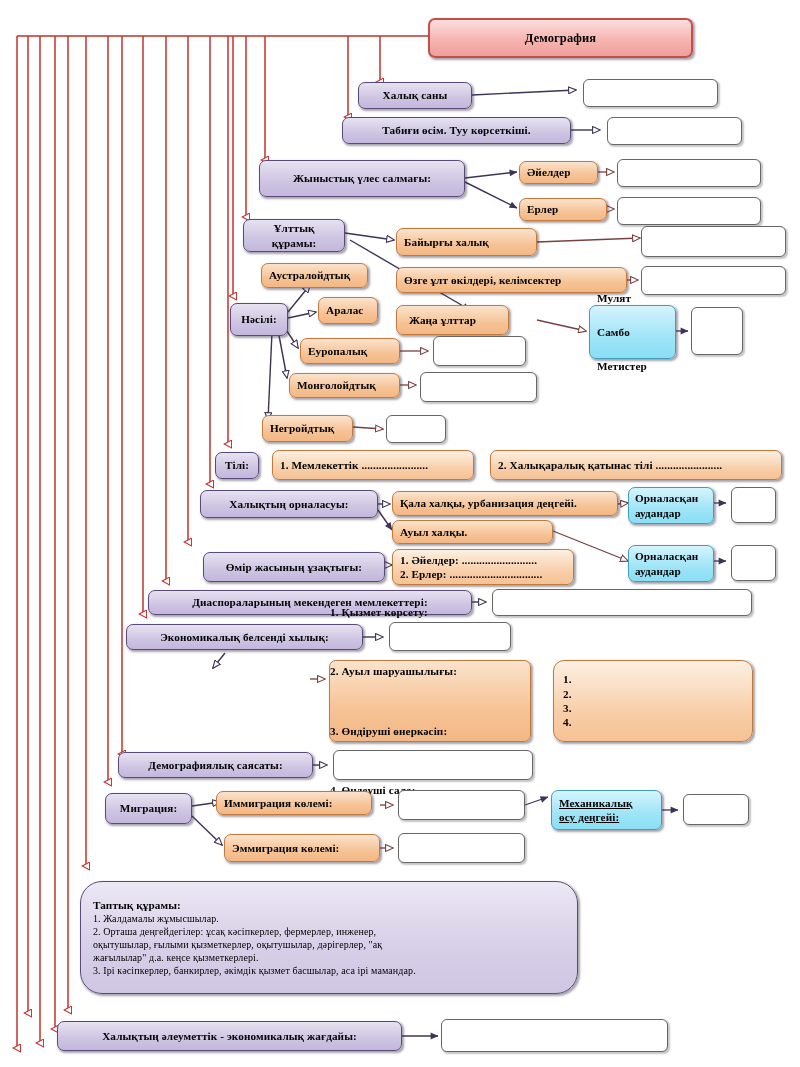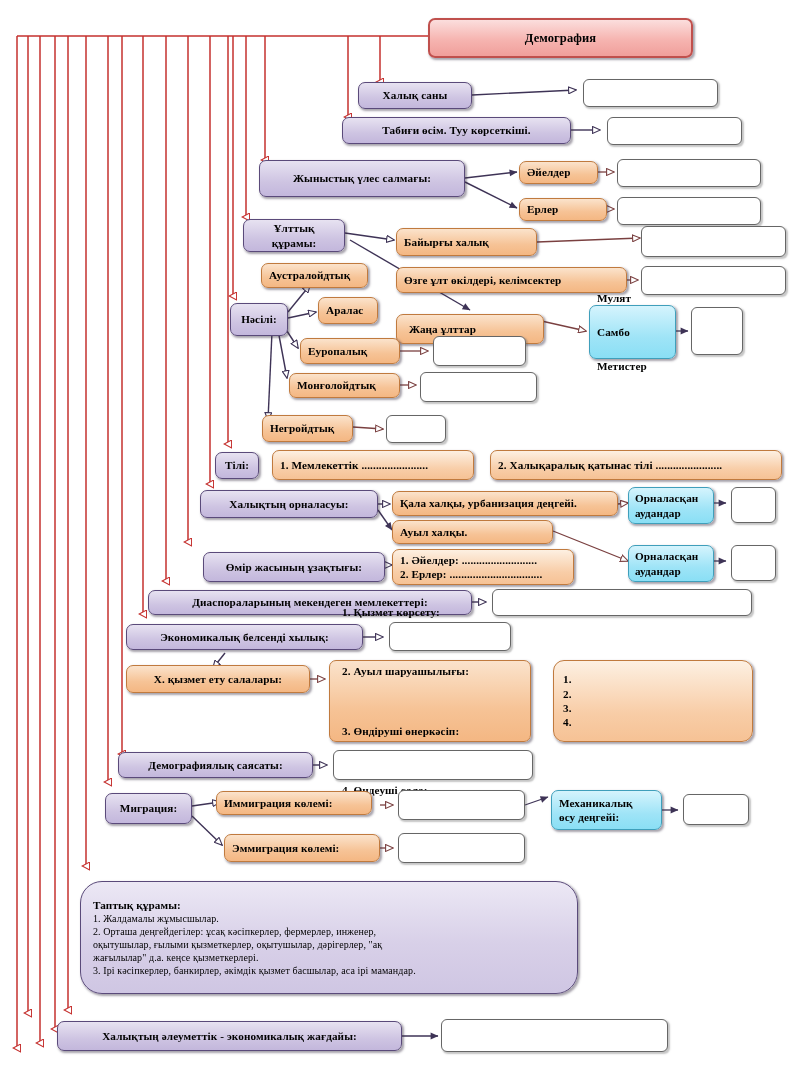--- a/index.html
+++ b/index.html
@@ -244,21 +244,21 @@
   <div class="node n-orange" style="left:396px; top:228px; width:141px; height:28px;">
     <span>Байырғы халық</span>
   </div>
   <div class="node n-blank" style="left:641px; top:226px; width:145px; height:31px;"></div>
 
   <div class="node n-orange" style="left:396px; top:267px; width:231px; height:26px;">
     <span>Өзге ұлт өкілдері, келімсектер</span>
   </div>
   <div class="node n-blank" style="left:641px; top:266px; width:145px; height:29px;"></div>
 
-  <div class="node n-orange" style="left:396px; top:314px; width:148px; height:30px;padding-left:12px;">
+  <div class="node n-orange" style="left:396px; top:305px; width:113px; height:30px;padding-left:12px;">
     <span>Жаңа ұлттар</span>
   </div>
 
   <div class="node n-cyan multiline" style="left:589px; top:305px; width:87px; height:54px; padding:16px 7px;gap:20px;">
     <span class="ln">Мулят</span>
     <span class="ln">Самбо</span>
     <span class="ln">Метистер</span>
   </div>
   <div class="node n-blank" style="left:691px; top:307px; width:52px; height:48px;"></div>
 
@@ -325,24 +325,21 @@
   <div class="node n-purple center" style="left:148px; top:590px; width:324px; height:25px;">
     <span>Диаспораларының мекендеген мемлекеттері:</span>
   </div>
   <div class="node n-blank" style="left:492px; top:589px; width:260px; height:27px;"></div>
 
   <div class="node n-purple center" style="left:126px; top:624px; width:237px; height:26px;">
     <span>Экономикалық белсенді хылық:</span>
   </div>
   <div class="node n-blank" style="left:389px; top:622px; width:122px; height:29px;"></div>
 
-  <div class="node n-orange center" style="left:126px; top:665px; width:184px; height:28px;">
-    <span>Х. қызмет ету салалары:</span>
-  </div>
-  <div class="node n-orange multiline" style="left:329px; top:660px; width:202px; height:82px; padding:5px 12px;gap:45px;">
+  <div class="node n-orange multiline" style="left:329px; top:660px; width:202px; height:82px; padding:5px 0;gap:45px;">
     <span class="ln">1. Қызмет көрсету:</span>
     <span class="ln">2. Ауыл шаруашылығы:</span>
     <span class="ln">3. Өндіруші өнеркәсіп:</span>
     <span class="ln">4. Өндеуші сала:</span>
   </div>
   <div class="node n-orange-light multiline" style="left:553px; top:660px; width:200px; height:82px; padding:5px 9px; border-radius:11px;">
     <span class="ln">1.</span>
     <span class="ln">2.</span>
     <span class="ln">3.</span>
     <span class="ln">4.</span>
@@ -357,21 +354,21 @@
     <span>Миграция:</span>
   </div>
   <div class="node n-orange" style="left:216px; top:791px; width:156px; height:24px;">
     <span>Иммиграция көлемі:</span>
   </div>
   <div class="node n-blank" style="left:398px; top:790px; width:127px; height:30px;"></div>
   <div class="node n-orange" style="left:224px; top:834px; width:156px; height:28px;">
     <span>Эммиграция көлемі:</span>
   </div>
   <div class="node n-blank" style="left:398px; top:833px; width:127px; height:30px;"></div>
-  <div class="node n-cyan multiline" style="left:551px; top:790px; width:111px; height:40px; padding:3px 7px;">
+  <div class="node n-cyan multiline" style="left:551px; top:790px; width:111px; height:40px; padding:3px 7px;text-decoration:underline;">
     <span class="ln">Механикалық</span>
     <span class="ln">өсу деңгейі:</span>
   </div>
   <div class="node n-blank" style="left:683px; top:794px; width:66px; height:31px;"></div>
 
   <div class="node n-lilacblock" style="left:80px; top:881px; width:498px; height:113px; padding:7px 12px;">
     <span class="ln blk-title">Таптық құрамы:</span>
     <span class="ln blk-line">1. Жалдамалы жұмысшылар.</span>
     <span class="ln blk-line">2. Орташа деңгейдегілер: ұсақ кәсіпкерлер, фермерлер, инженер,</span>
     <span class="ln blk-line">оқытушылар, ғылыми қызметкерлер, оқытушылар, дәрігерлер, "ақ</span>

